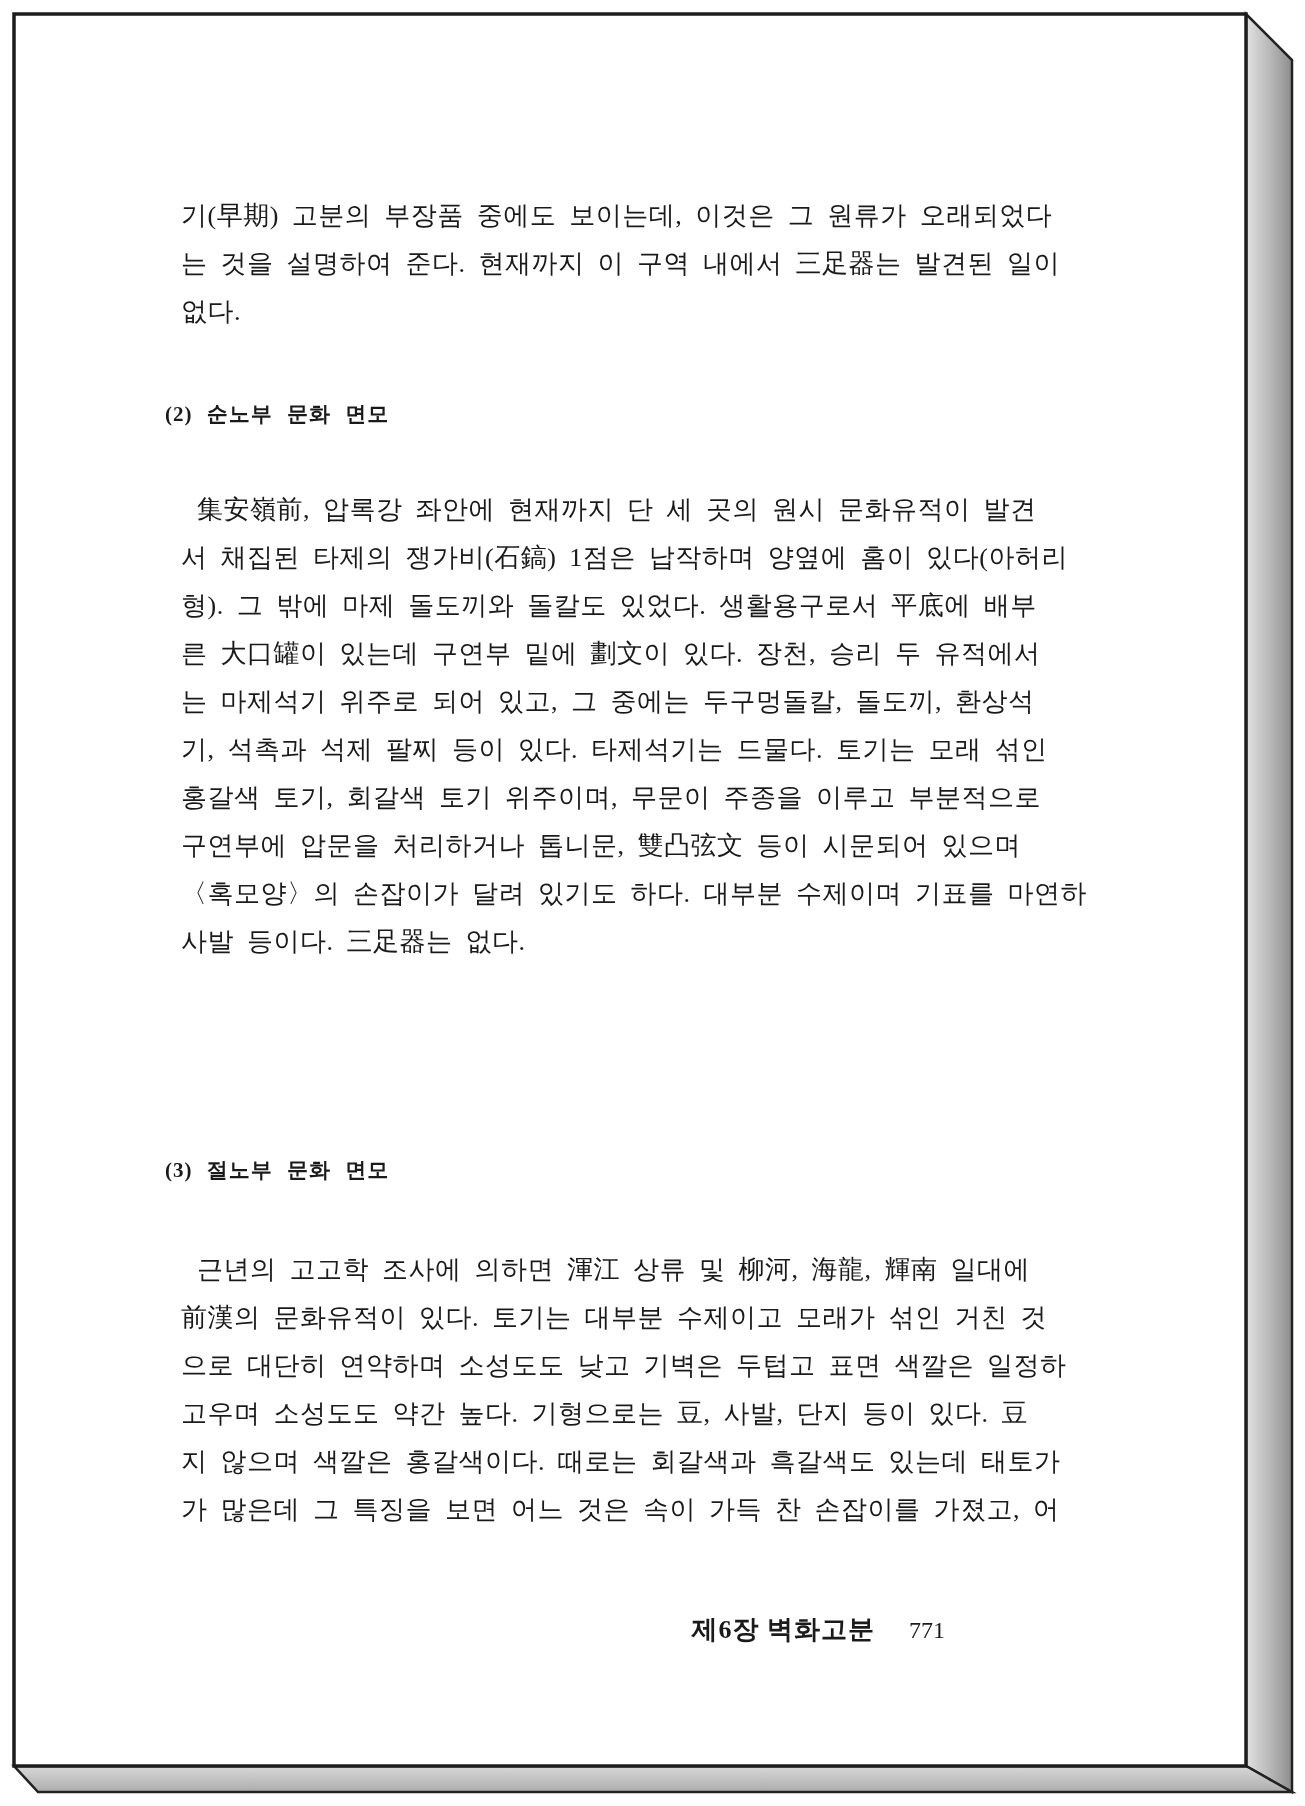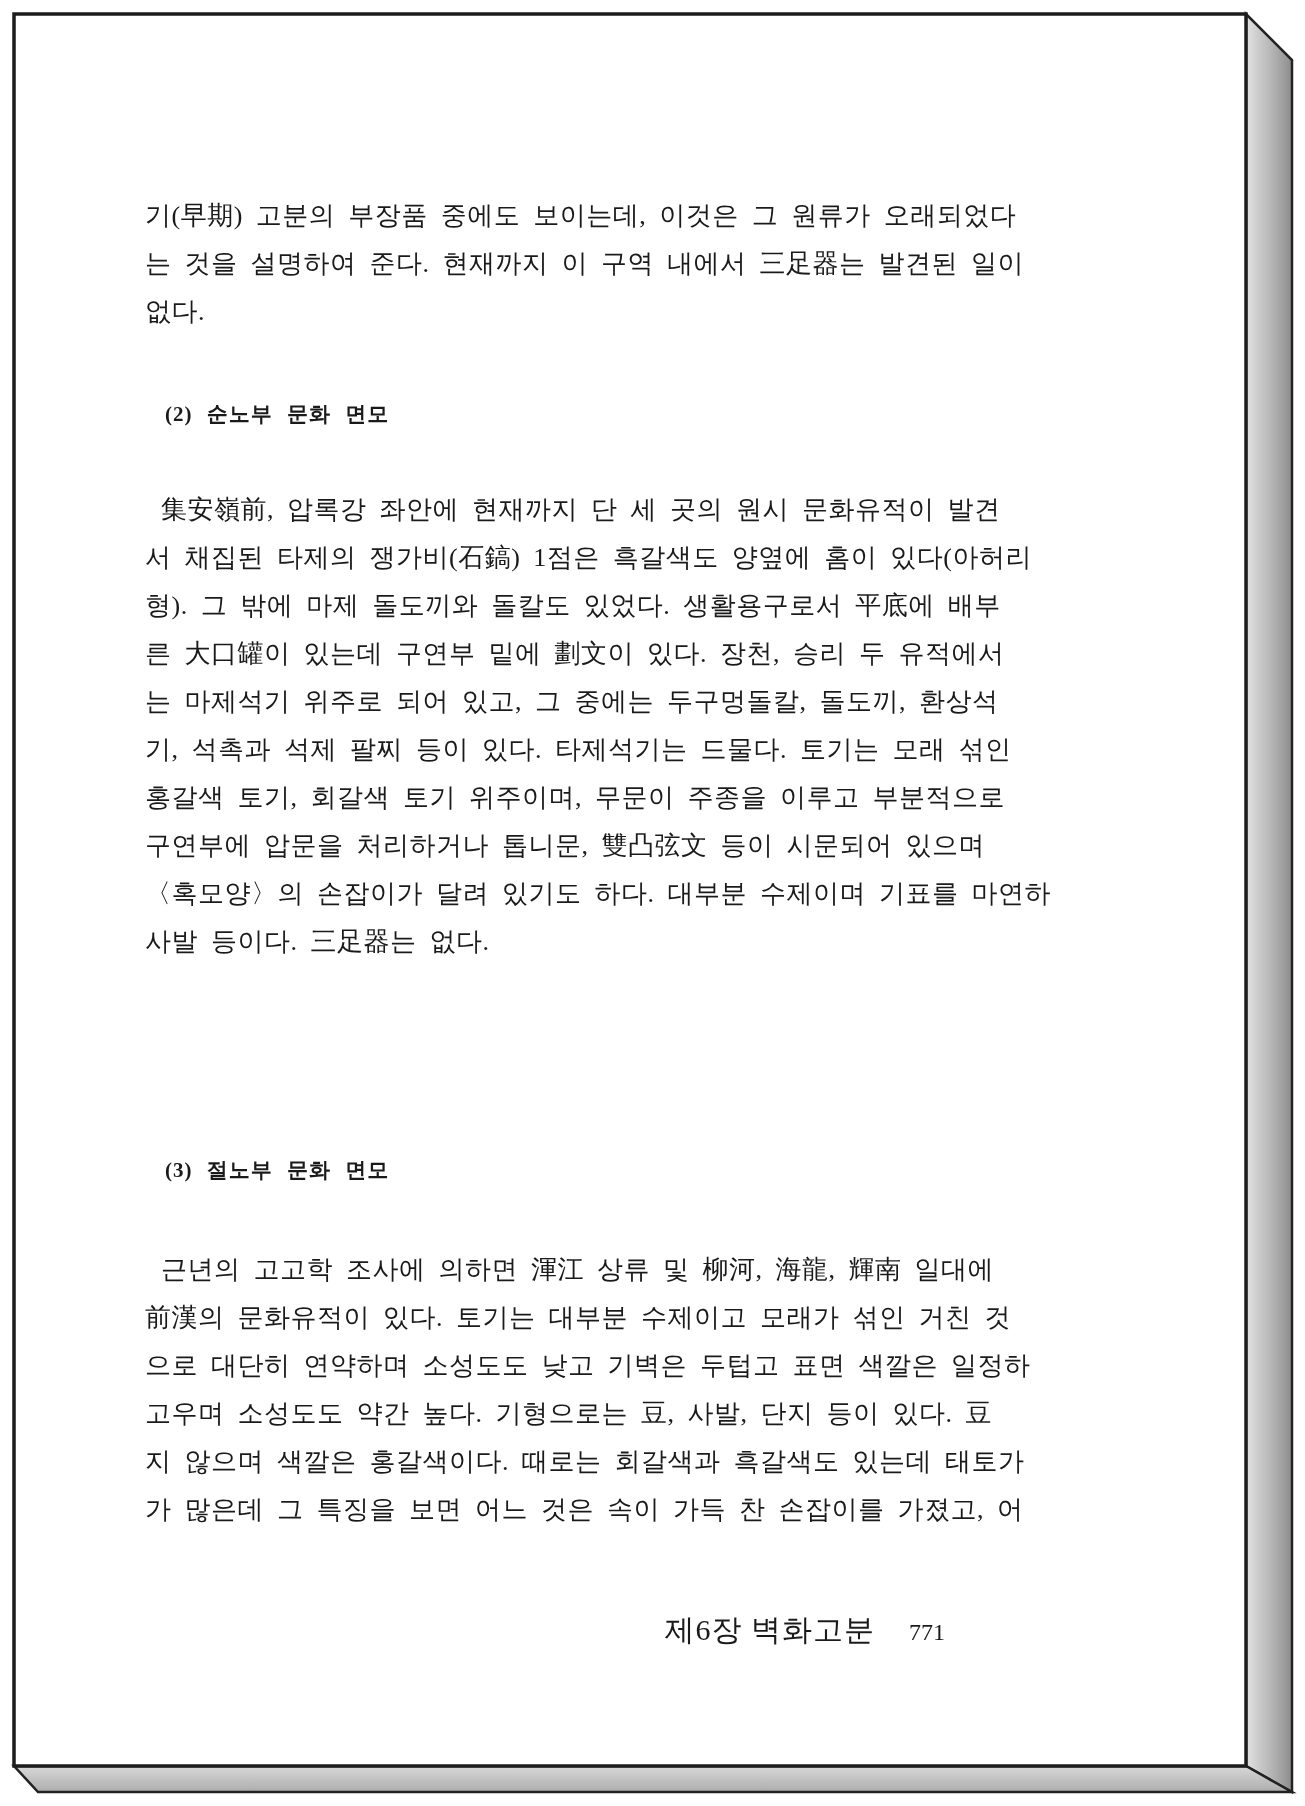--- a/index.html
+++ b/index.html
@@ -34,20 +34,21 @@
     width: 905px;
   }
   .line {
     height: 48px;
     line-height: 48px;
     font-size: 26px;
     letter-spacing: 0.5px;
     word-spacing: 6px;
     white-space: nowrap;
     overflow: visible;
+    margin-left: 36px;
   }
   .ind {
     padding-left: 16px;
   }
   .heading-line {
     height: 48px;
     line-height: 48px;
     font-size: 21px;
     font-weight: 600;
     letter-spacing: 1px;
@@ -59,22 +60,22 @@
     position: absolute;
     left: 145px;
     top: 1606px;
     width: 800px;
     height: 48px;
     line-height: 48px;
     text-align: right;
     white-space: nowrap;
   }
   .footer .chapter {
-    font-size: 30px;
-    font-weight: 400;
+    font-size: 26px;
+    font-weight: 700;
     letter-spacing: 1px;
   }
   .footer .pagenum {
     font-size: 24px;
     font-weight: 400;
     margin-left: 34px;
   }
 </style>
 </head>
 <body>
@@ -108,21 +109,21 @@
       <div class="line">는 것을 설명하여 준다. 현재까지 이 구역 내에서 三足器는 발견된 일이</div>
       <div class="line">없다.</div>
     </div>
 
     <div class="block" style="top:390px">
       <div class="heading-line">(2) 순노부 문화 면모</div>
     </div>
 
     <div class="block" style="top:486px">
       <div class="line ind">集安嶺前, 압록강 좌안에 현재까지 단 세 곳의 원시 문화유적이 발견</div>
-      <div class="line">서 채집된 타제의 쟁가비(石鎬) 1점은 흑갈색도 양옆에 홈이 있다(아허리</div>
+      <div class="line">서 채집된 타제의 쟁가비(石鎬) 1점은 납작하며 양옆에 홈이 있다(아허리</div>
       <div class="line">형). 그 밖에 마제 돌도끼와 돌칼도 있었다. 생활용구로서 平底에 배부</div>
       <div class="line">른 大口罐이 있는데 구연부 밑에 劃文이 있다. 장천, 승리 두 유적에서</div>
       <div class="line">는 마제석기 위주로 되어 있고, 그 중에는 두구멍돌칼, 돌도끼, 환상석</div>
       <div class="line">기, 석촉과 석제 팔찌 등이 있다. 타제석기는 드물다. 토기는 모래 섞인</div>
       <div class="line">홍갈색 토기, 회갈색 토기 위주이며, 무문이 주종을 이루고 부분적으로</div>
       <div class="line">구연부에 압문을 처리하거나 톱니문, 雙凸弦文 등이 시문되어 있으며</div>
       <div class="line">〈혹모양〉의 손잡이가 달려 있기도 하다. 대부분 수제이며 기표를 마연하</div>
       <div class="line">사발 등이다. 三足器는 없다.</div>
     </div>
 

